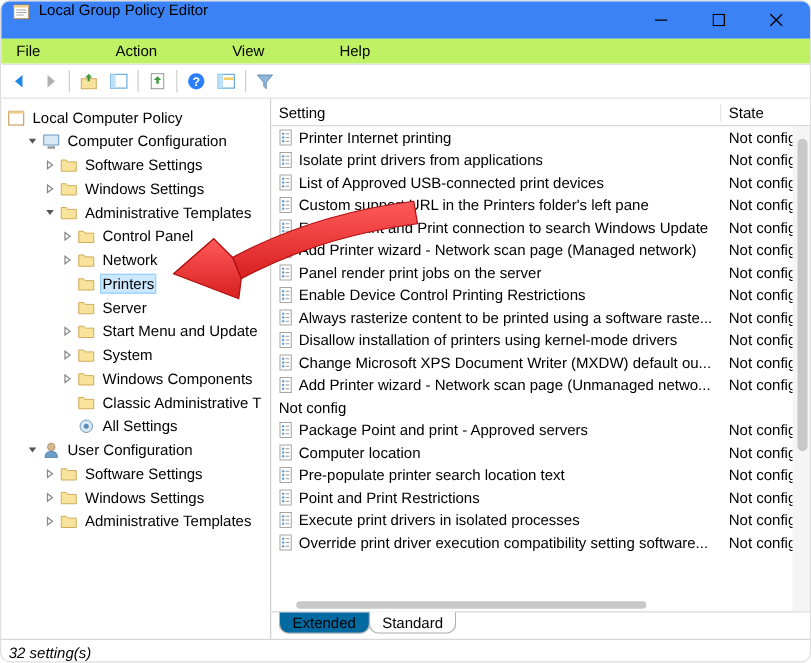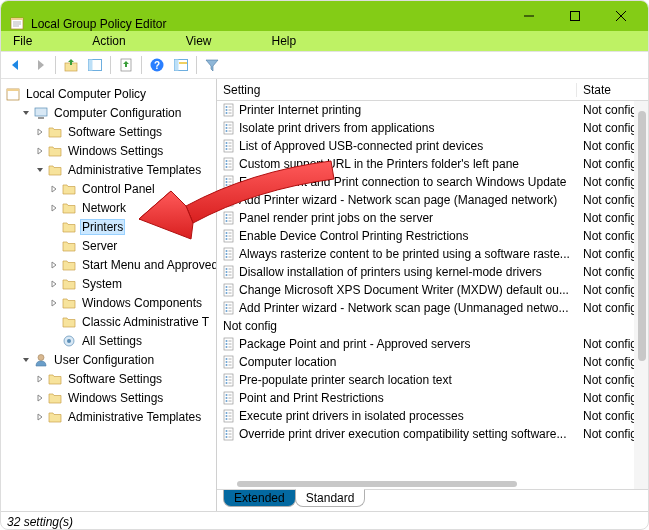--- a/index.html
+++ b/index.html
@@ -16,23 +16,23 @@
       overflow: hidden;
       border: 1px solid #ddd;
       border-radius: 8px;
       position: relative;
     }
 
     
     .titlebar {
       height: 30px;
       display: flex;
-      align-items: flex-end;
+      align-items: flex-start;
       padding: 0 4px 0 8px;
-      background: #84cc16;
+      background: #3b82f6;
     }
     .titlebar .app-icon {
       width: 16px;
       height: 16px;
       margin-right: 6px;
       display: flex;
       align-items: center;
       justify-content: center;
     }
     .titlebar .title {
@@ -514,21 +514,21 @@
         <span class="expander">
           <svg width="8" height="8" viewBox="0 0 8 8">
               <path d="M2 1 L6 4 L2 7 Z" fill="none" stroke="#888" stroke-width="1"></path>
             </svg>
         </span>
         <span class="tree-icon">
           <svg width="16" height="16" viewBox="0 0 16 16">
               <path d="M2 4 L6 4 L7 5.5 L14 5.5 L14 13 L2 13 Z" fill="#f7e39c" stroke="#caa24a" stroke-width="0.7"></path>
             </svg>
         </span>
-        <span class="tree-label">Start Menu and Approved</span>
+        <span class="tree-label">Start Menu and Update</span>
       </div>
 
       <div class="tree-item indent-3">
         <span class="expander">
           <svg width="8" height="8" viewBox="0 0 8 8">
               <path d="M2 1 L6 4 L2 7 Z" fill="none" stroke="#888" stroke-width="1"></path>
             </svg>
         </span>
         <span class="tree-icon">
           <svg width="16" height="16" viewBox="0 0 16 16">

